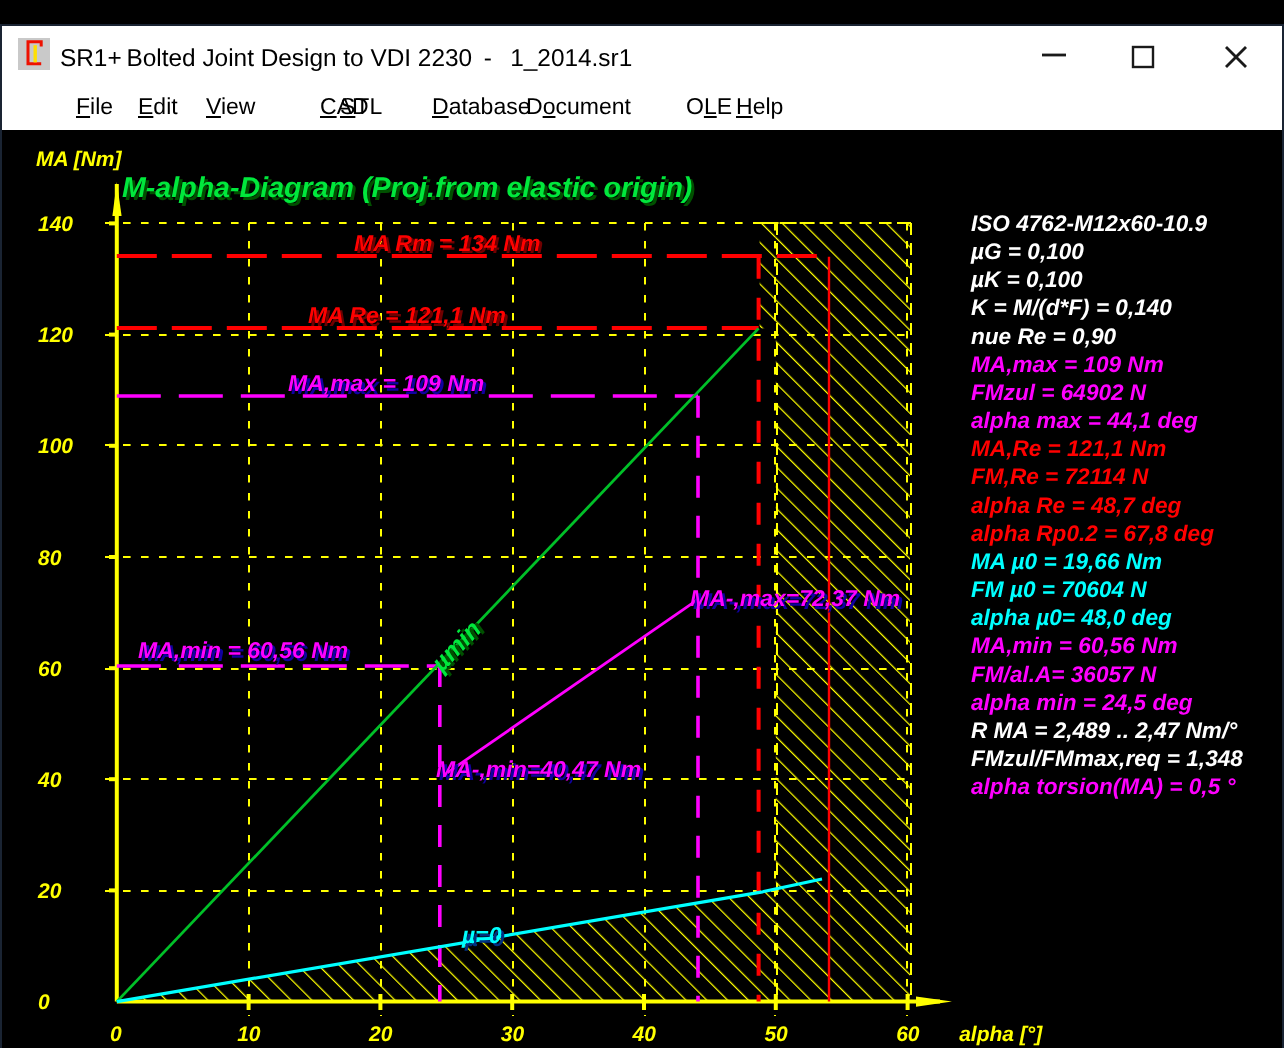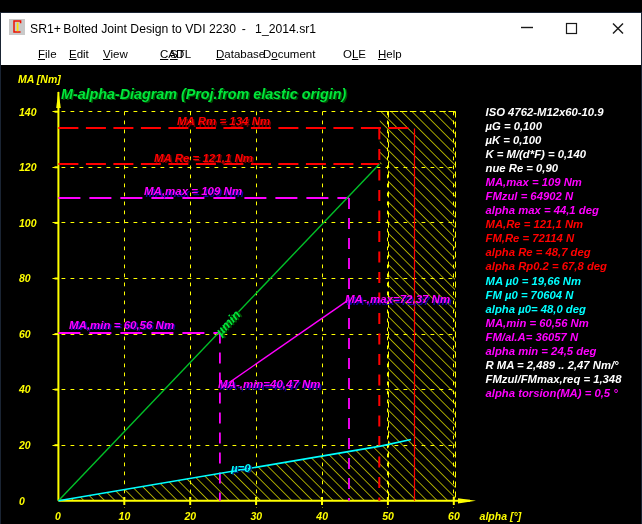--- a/index.html
+++ b/index.html
@@ -21,21 +21,21 @@
   <div id="title">SR1+ Bolted Joint Design to VDI 2230  -   1_2014.sr1</div>
   <div id="menubar"></div>
   <span class="mi" style="left:6px"><u>F</u>ile</span>
   <span class="mi" style="left:37px"><u>E</u>dit</span>
   <span class="mi" style="left:71px"><u>V</u>iew</span>
   <span class="mi" style="left:128px"><u>C</u>AD</span>
   <span class="mi" style="left:138px"><u>S</u>TL</span>
   <span class="mi" style="left:184px"><u>D</u>atabase</span>
   <span class="mi" style="left:231px">D<u>o</u>cument</span>
   <span class="mi" style="left:311px">O<u>L</u>E</span>
-  <span class="mi" style="left:346px"><u>H</u>elp</span>
+  <span class="mi" style="left:336px"><u>H</u>elp</span>
   <div id="client"></div>
 
   <div class="brd" style="left:0;top:0;width:642px;height:1px"></div>
   <div class="brd" style="left:0;top:0;width:1px;height:524px"></div>
   <div class="brd" style="left:641px;top:0;width:1px;height:524px"></div>
 
   <svg width="642" height="524" viewBox="0 0 642 524">
     <defs>
       <pattern id="hatch" width="7.35" height="7.35" patternUnits="userSpaceOnUse" patternTransform="rotate(-45)">
         <line x1="0" y1="0" x2="0" y2="7.35" stroke="#ffff00" stroke-width="1.25"></line>

